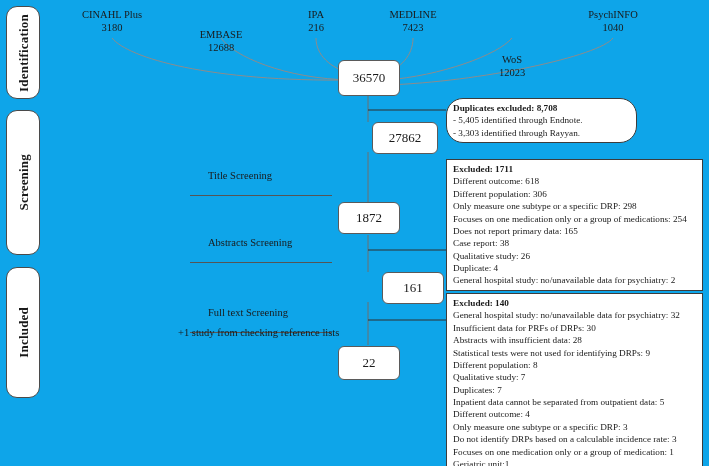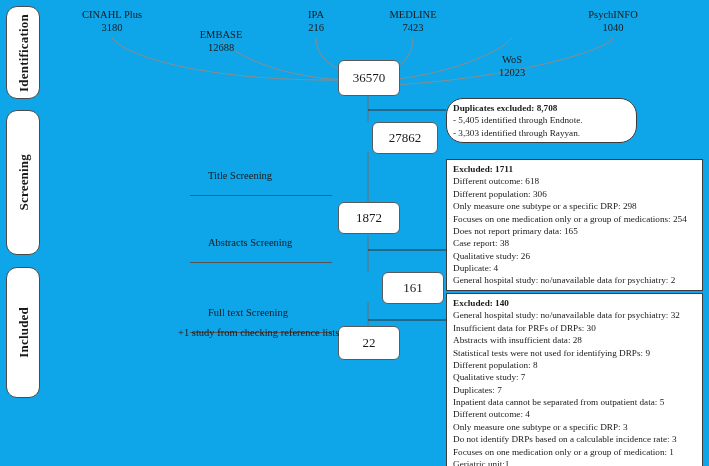--- a/index.html
+++ b/index.html
@@ -173,21 +173,21 @@
   </div>
   <div class="node" style="left:336px; top:122px; width:64px; height:30px;margin-left:36px;">
     <span>27862</span>
   </div>
   <div class="node" style="left:338px; top:202px; width:60px; height:30px;">
     <span>1872</span>
   </div>
   <div class="node" style="left:338px; top:272px; width:60px; height:30px;margin-left:44px;">
     <span>161</span>
   </div>
-  <div class="node" style="left:338px; top:326px; width:60px; height:32px;text-align:center;">
+  <div class="node" style="left:338px; top:346px; width:60px; height:32px;text-align:center;">
     <span>22</span>
   </div>
 
   <div class="steplabel" style="left:190px; top:170px; width:142px;">Title Screening</div>
 
   <div class="steplabel" style="left:190px; top:237px; width:142px;">Abstracts Screening</div>
 
   <div class="steplabel" style="left:190px; top:307px; width:142px;">Full text Screening</div>
 
   <div class="steplabel no-indent no-rule" style="left:178px; top:327px; width:210px;">+1 study from checking reference lists</div>

